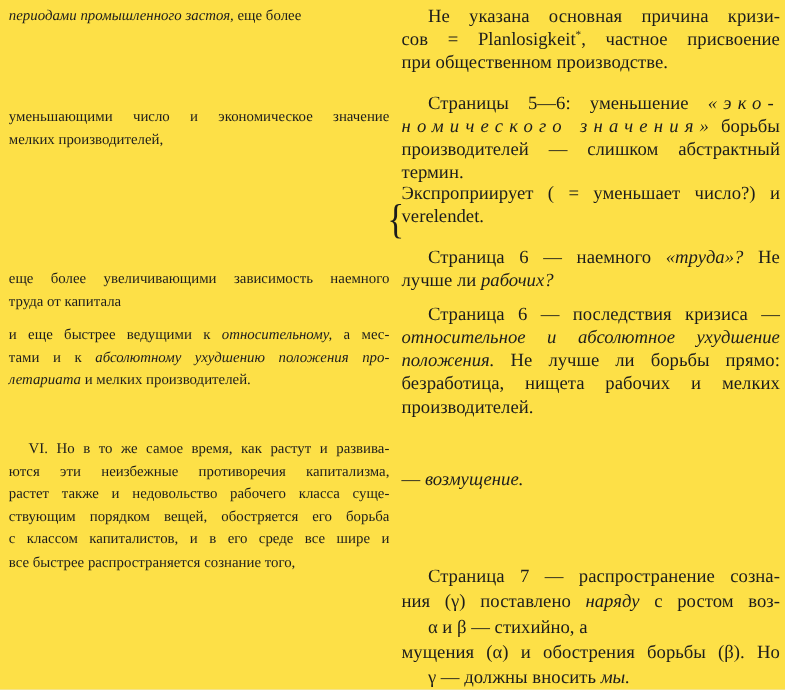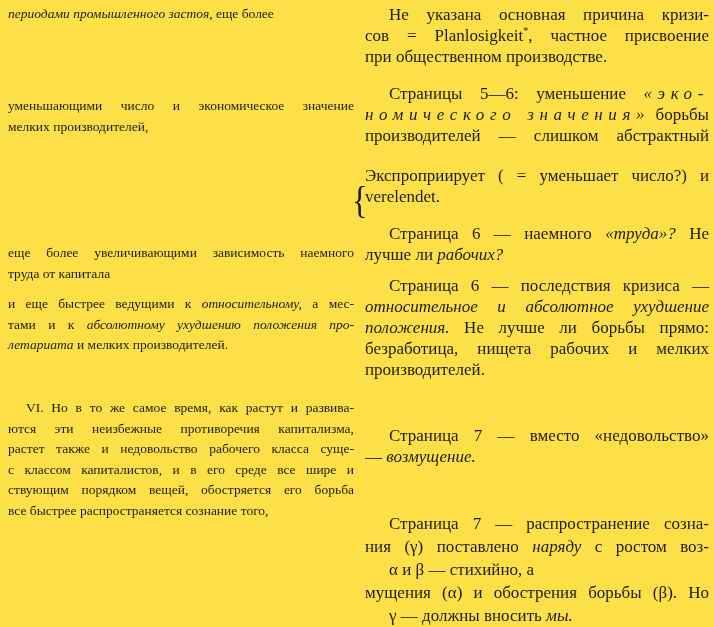--- a/index.html
+++ b/index.html
@@ -53,54 +53,54 @@
       </div>
     <div class="block" style="top:294px">
         <div class="line just"><span>и еще быстрее ведущими к </span><span class="it">относительному,</span><span> а мес-</span></div>
         <div class="line just"><span>тами и к </span><span class="it">абсолютному ухудшению положения про-</span></div>
         <div class="line"><span class="it">летариата</span><span> и мелких производителей.</span></div>
       </div>
     <div class="block" style="top:398px">
         <div class="line just ind"><span>VI. Но в то же самое время, как растут и развива-</span></div>
         <div class="line just"><span>ются эти неизбежные противоречия капитализма,</span></div>
         <div class="line just"><span>растет также и недовольство рабочего класса суще-</span></div>
+        <div class="line just"><span>ствующим порядком вещей, обостряется его борьба</span></div>
         <div class="line just"><span>с классом капиталистов, и в его среде все шире и</span></div>
-        <div class="line just"><span>ствующим порядком вещей, обостряется его борьба</span></div>
         <div class="line"><span>все быстрее распространяется сознание того,</span></div>
       </div>
   </div>
 
   <div class="col col-right">
     <div class="block" style="top:4px">
         <div class="line just ind"><span>Не указана основная причина кризи-</span></div>
         <div class="line just"><span>сов = Planlosigkeit</span><span class="sup">*</span><span>, частное присвоение</span></div>
         <div class="line"><span>при общественном производстве.</span></div>
       </div>
     <div class="block" style="top:83px">
         <div class="line just ind"><span>Страницы 5—6: уменьшение </span><span class="sp">«эко-</span></div>
         <div class="line just"><span class="sp">номического значения»</span><span> борьбы</span></div>
         <div class="line just"><span>производителей — слишком абстрактный</span></div>
+        <div class="line"><span>термин.</span></div>
       </div>
     <div class="block" style="top:165px">
         <div class="line just"><span>Экспроприирует ( = уменьшает число?) и</span></div>
         <div class="line"><span>verelendet.</span></div>
       </div>
     <div class="block" style="top:223px">
         <div class="line just ind"><span>Страница 6 — наемного </span><span class="it">«труда»?</span><span> Не</span></div>
         <div class="line"><span>лучше ли </span><span class="it">рабочих?</span></div>
       </div>
     <div class="block" style="top:275px">
         <div class="line just ind"><span>Страница 6 — последствия кризиса —</span></div>
         <div class="line just"><span class="it">относительное и абсолютное ухудшение</span></div>
         <div class="line just"><span class="it">положения.</span><span> Не лучше ли борьбы прямо:</span></div>
         <div class="line just"><span>безработица, нищета рабочих и мелких</span></div>
         <div class="line"><span>производителей.</span></div>
       </div>
     <div class="block" style="top:425px">
-        <div class="line just ind"><span>Страница 7 — вместо «недовольство»</span></div>
         <div class="line"><span>— </span><span class="it">возмущение.</span></div>
       </div>
     <div class="block lh23" style="top:512px">
         <div class="line just ind"><span>Страница 7 — распространение созна-</span></div>
         <div class="line just"><span>ния (γ) поставлено </span><span class="it">наряду</span><span> с ростом воз-</span></div>
         <div class="line ind"><span>α и β — стихийно, а</span></div>
         <div class="line just"><span>мущения (α) и обострения борьбы (β). Но</span></div>
         <div class="line ind"><span>γ — должны вносить </span><span class="it">мы.</span></div>
       </div>
   </div>

